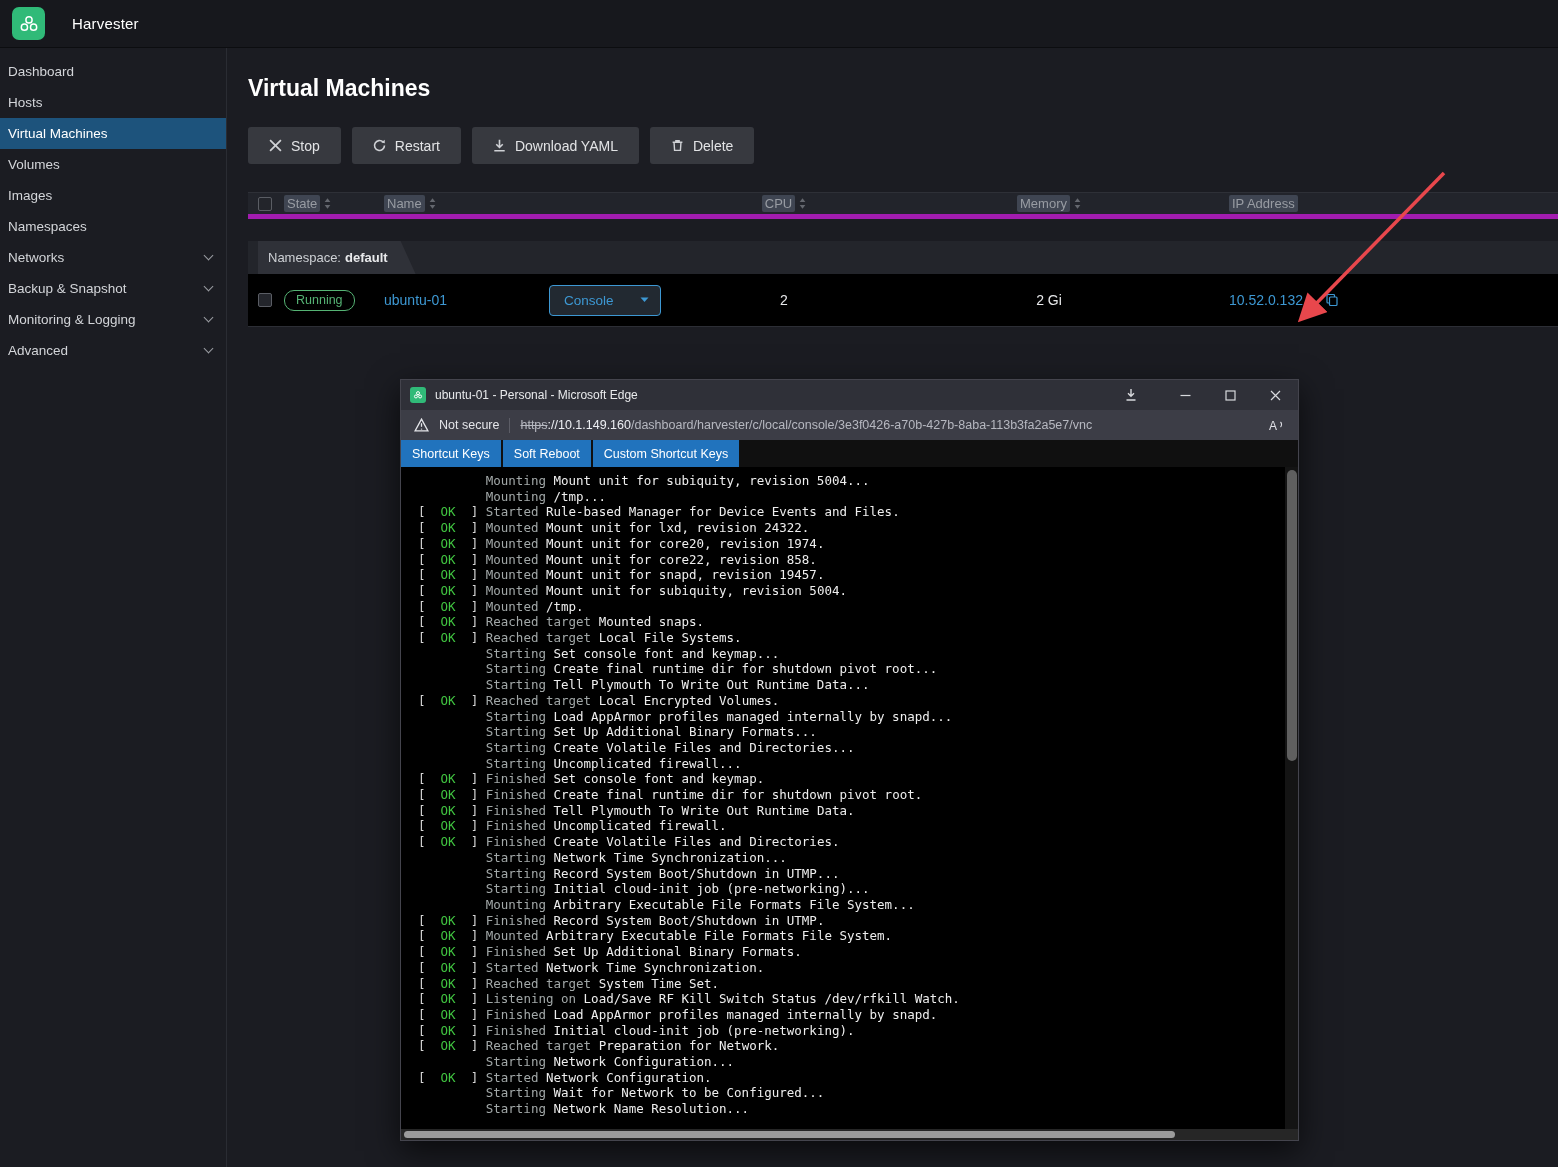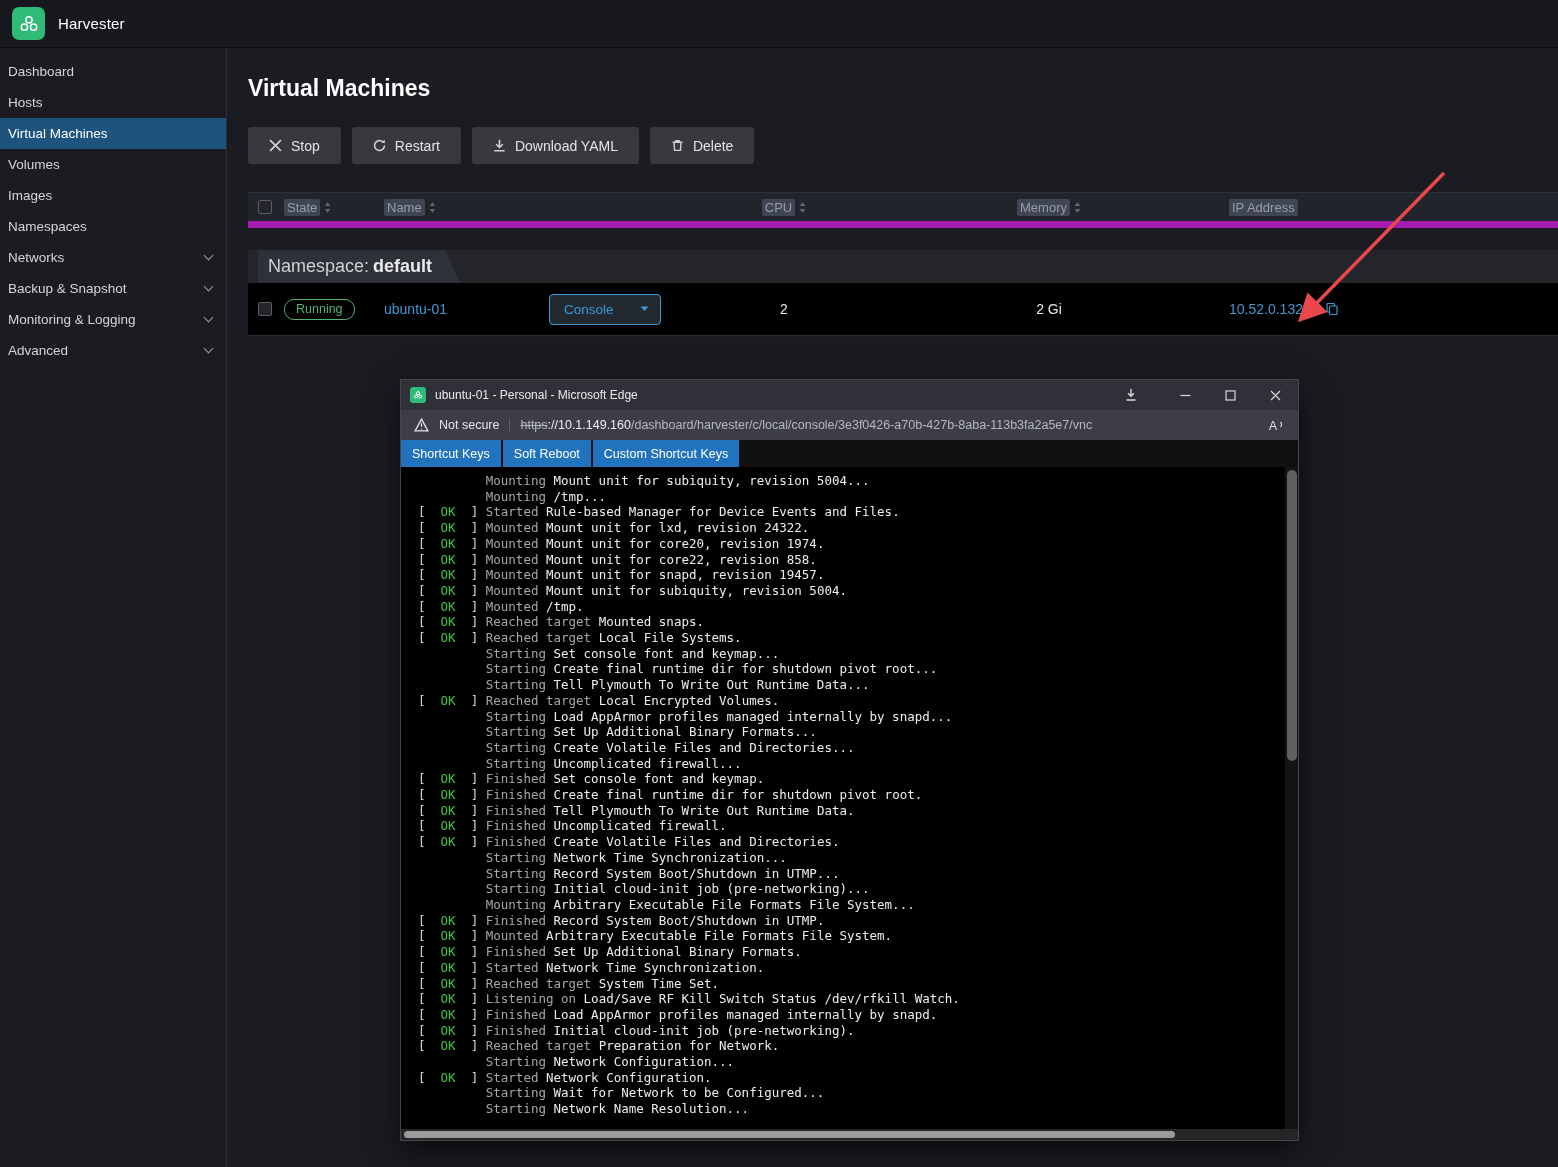--- a/index.html
+++ b/index.html
@@ -9,21 +9,21 @@
     background: #1b1c22;
     font-family: "Liberation Sans", sans-serif;
     overflow: hidden;
     color: #d6d8db;
   }
 
   
   .topbar {
     position: absolute; left:0; top:0; right:0; height:48px;
     background:#17181d; border-bottom:1px solid #0c0d10;
-    display:flex; align-items:center; gap:13px; padding-left:12px;
+    display:flex; align-items:center; gap:27px; padding-left:12px;
     z-index: 10;
   }
   .logo {
     width:33px; height:33px; border-radius:7px;
     background: var(--brand-green, #30ba78);
     display:flex; align-items:center; justify-content:center;
   }
   .app-name { color:#fff; font-size:15px; letter-spacing:.2px; }
 
   
@@ -50,37 +50,37 @@
   .act-btn {
     height:37px; padding:0 21px; border:none; border-radius:3px;
     background:#37393f; color:#e2e3e5; font-size:14px; font-family:inherit;
     display:inline-flex; align-items:center; gap:9px; cursor:pointer;
   }
   .act-btn svg { flex:0 0 auto; }
 
   .vm-table { margin:28px 0 0 20px; width: calc(100% - 20px); }
   .tgrid { display:grid; grid-template-columns: 36px 100px 165px 150px 170px 360px 1fr; align-items:center; }
   .thead {
-    height:36px; background:#22242b;
-    border-top:1px solid #2e3037; border-bottom:7px solid #a21caf;
+    height:27px; background:#22242b;
+    border-top:1px solid #2e3037; border-bottom:5px solid #a21caf;
   }
   .th { display:flex; align-items:center; gap:4px; font-size:13px; color:#989ca3; cursor:pointer; }
   .th.center { justify-content:center; }
   .hlabel { background:rgba(125,140,165,.32); padding:1px 3px; border-radius:2px; }
   .sort-icon { opacity:.85; }
 
   .checkbox {
     width:14px; height:14px; border:1px solid #5a5d64; border-radius:2px;
     background:#23252b; margin-left:10px; cursor:pointer;
   }
 
   .group-band { margin-top:22px; height:33px; background:#23252b; display:flex; }
   .group-tab {
     height:100%; margin-left:10px; display:inline-flex; align-items:center;
-    padding:0 28px 0 10px; background:#2f3138; color:#ced1d5; font-size:18px;
+    padding:0 28px 0 10px; background:#2f3138; color:#ced1d5; font-size:13px;
     clip-path: polygon(0 0, calc(100% - 15px) 0, 100% 100%, 0 100%);
     gap:4px;
   }
   .group-tab b { color:#e9eaec; font-weight:600; }
 
   .trow { height:53px; background:#000000; border-bottom:1px solid #2c2e35; }
   .badge-running {
     display:inline-block; border:1px solid var(--success,#55b374); color:var(--success,#55b374);
     border-radius:10px; padding:2px 11px 3px; font-size:12.5px;
   }

